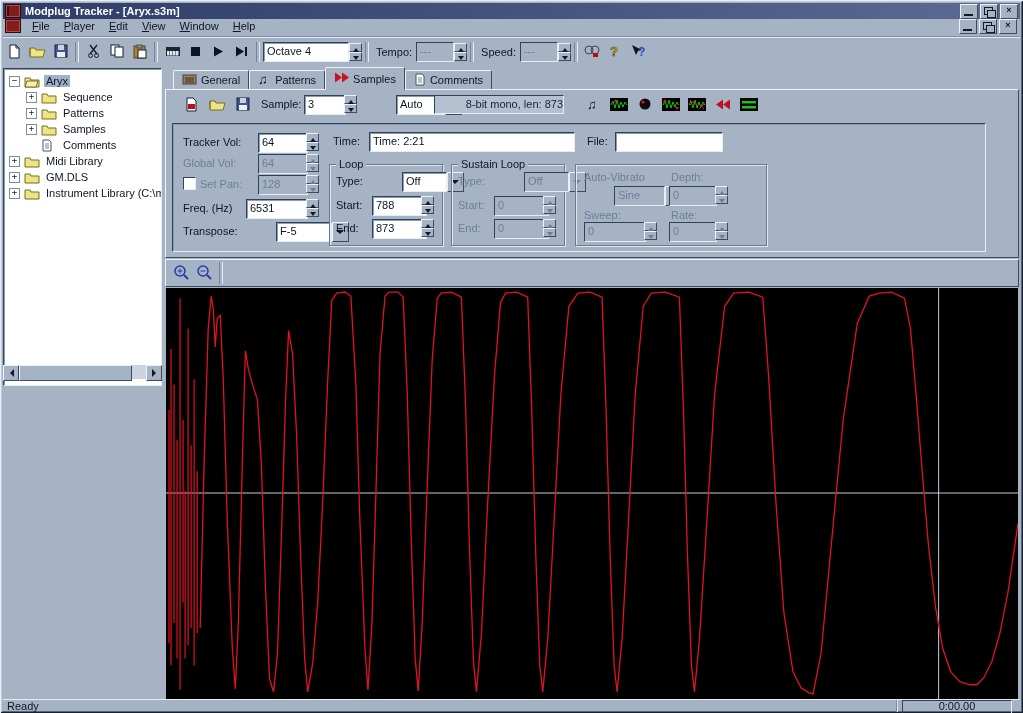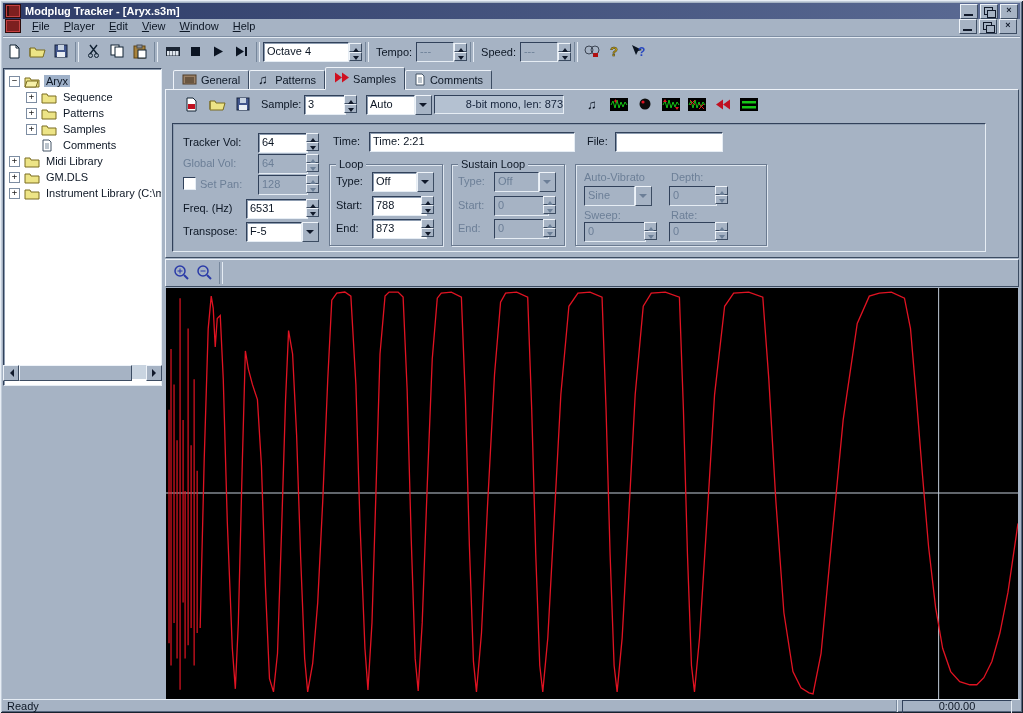--- a/index.html
+++ b/index.html
@@ -43,21 +43,21 @@
   .editbox.dis{background:var(--chrome);color:#6c7f97;box-shadow:none;}
   .spin{width:13px;height:18px;display:flex;flex-direction:column;flex:0 0 auto;}
   .spin div{flex:1;background:var(--chrome);border:1px solid;
     border-color:#eef3f9 #3c4c62 #3c4c62 #eef3f9;position:relative;}
   .spin div:after{content:"";position:absolute;left:3px;top:3px;
     border:3px solid transparent;}
   .spin .up:after{border-bottom:4px solid #10192a;top:1px;}
   .spin .dn:after{border-top:4px solid #10192a;}
   .spin.dis .up:after{border-bottom-color:#6c7f97;}
   .spin.dis .dn:after{border-top-color:#6c7f97;}
-  .combo{display:flex;}
+  .combo{display:flex;margin-left:30px;}
   .combo .editbox{flex:1;}
   .combo .cbtn{width:15px;height:18px;background:var(--chrome);border:1px solid;
     border-color:#eef3f9 #3c4c62 #3c4c62 #eef3f9;position:relative;flex:0 0 auto;}
   .combo .cbtn:after{content:"";position:absolute;left:3px;top:7px;
     border:4px solid transparent;border-top:4px solid #10192a;}
   .combo.dis .cbtn:after{border-top-color:#6c7f97;}
   .tb-label{margin:0 4px;white-space:nowrap;}
   
   .sidebar{position:absolute;left:3px;top:68px;width:159px;bottom:14px;}
   .treepanel{position:absolute;left:0;right:0;background:#fff;

